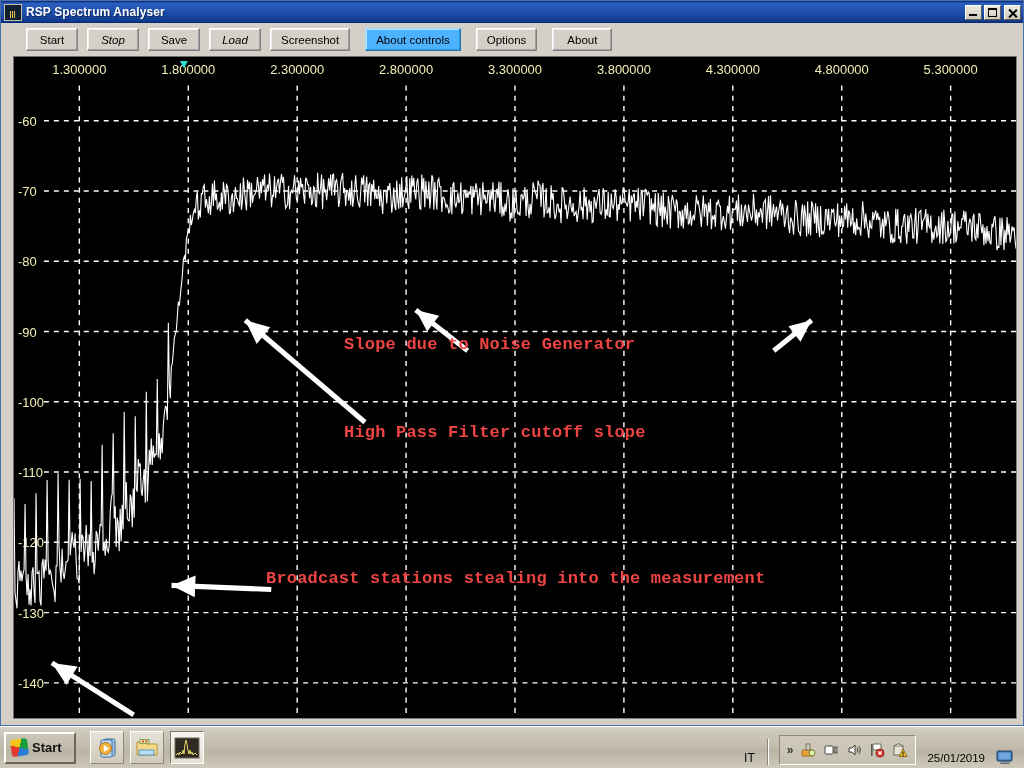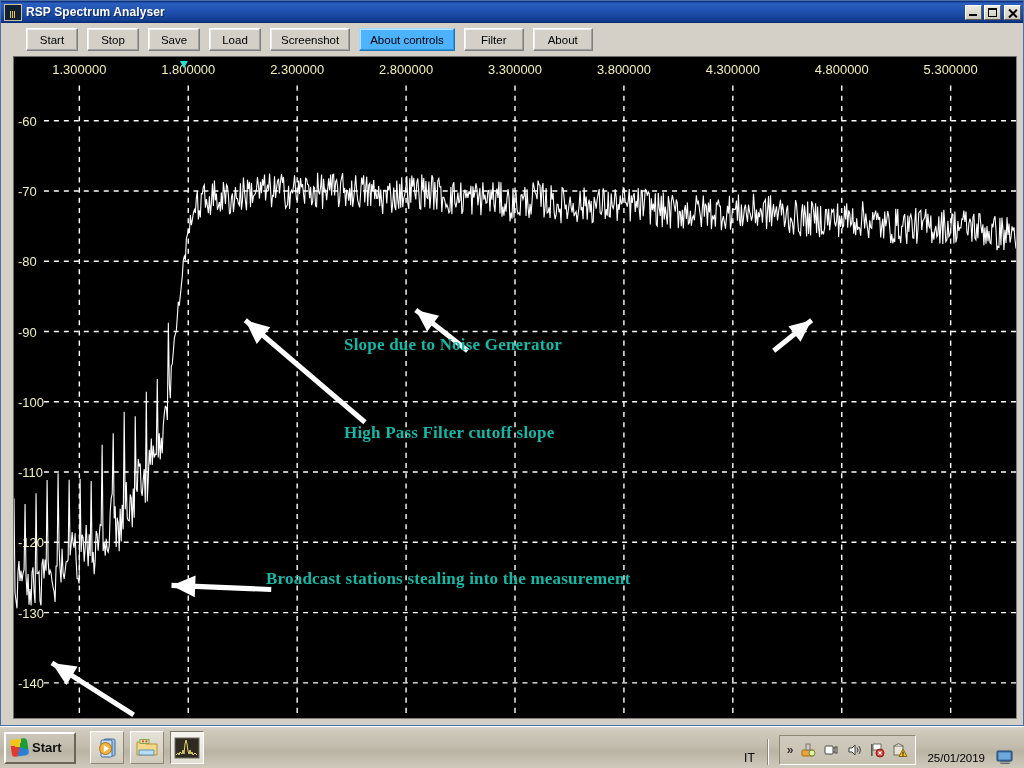--- a/index.html
+++ b/index.html
@@ -64,44 +64,44 @@
   }
   .tb-btn{
     height:23px;min-width:60px;
     background:#d4d0c8;
     border:1px solid;
     border-color:#ffffff #808080 #808080 #ffffff;
     box-shadow:inset -1px -1px 0 #a0a0a0, inset 1px 1px 0 #f0f0f0;
     font-family:"Liberation Sans",sans-serif;
     font-size:11.5px;color:#000;
     display:flex;align-items:center;justify-content:center;
-    padding:0 10px;margin-right:9px;
+    padding:0 10px;margin-right:15px;
     box-sizing:border-box;cursor:default;white-space:nowrap;
   }
   .tb-btn.w1{min-width:52px;margin-right:9px;}
-  .tb-btn.gap{}
+  .tb-btn.gap{font-style:italic;}
   .tb-btn.active{
     background:#4db2ff;color:#000;
     border-color:#9fd9ff #1b76b8 #1b76b8 #9fd9ff;
     box-shadow:inset -1px -1px 0 #2f94d8, inset 1px 1px 0 #b7e4ff;
   }
 
   
   .plotwrap{
     flex:1 1 auto;margin:0 6px 6px 12px;
     border:1px solid #7f7f7f;
     border-top-color:#6d6d6d;border-left-color:#6d6d6d;
     background:#000;position:relative;overflow:hidden;
   }
   .plot{position:absolute;inset:0;background:#000;}
   .plot svg{display:block;width:100%;height:100%;}
 
   .ann{
-    position:absolute;color:#14b8a6;font-weight:bold;
-    font-family:Liberation Serif, serif;
+    position:absolute;color:#ef4444;font-weight:bold;
+    font-family:Liberation Mono, monospace;
     white-space:nowrap;letter-spacing:0.2px;
   }
   .ann.a1{left:330px;top:278px;font-size:17px;}
   .ann.a2{left:330px;top:366px;font-size:17px;}
   .ann.a3{left:252px;top:512px;font-size:17px;}
   .ann.a4{left:114px;top:625px;font-size:17px;}
 
   
   .taskbar{
     position:absolute;left:0;bottom:0;width:1024px;height:42px;
@@ -183,21 +183,21 @@
       </div>
     </div>
 
     <div class="toolbar">
       <div class="tb-btn w1">Start</div>
       <div class="tb-btn w1 gap">Stop</div>
       <div class="tb-btn w1">Save</div>
       <div class="tb-btn w1 gap">Load</div>
       <div class="tb-btn">Screenshot</div>
       <div class="tb-btn active">About controls</div>
-      <div class="tb-btn">Filter</div>
+      <div class="tb-btn">Options</div>
       <div class="tb-btn">About</div>
     </div>
 
     <div class="plotwrap">
       <div class="plot">
         <svg id="chart" viewBox="0 0 1005 648" preserveAspectRatio="none">
             <rect x="0" y="0" width="1005" height="648" fill="#000000"></rect>
             <line x1="30" y1="62.44444444444444" x2="1005" y2="62.44444444444444" stroke="#ffffff" stroke-width="1.4" stroke-dasharray="5,5"></line>
             <line x1="30" y1="131.33333333333331" x2="1005" y2="131.33333333333331" stroke="#ffffff" stroke-width="1.4" stroke-dasharray="5,5"></line>
             <line x1="30" y1="200.22222222222223" x2="1005" y2="200.22222222222223" stroke="#ffffff" stroke-width="1.4" stroke-dasharray="5,5"></line>

